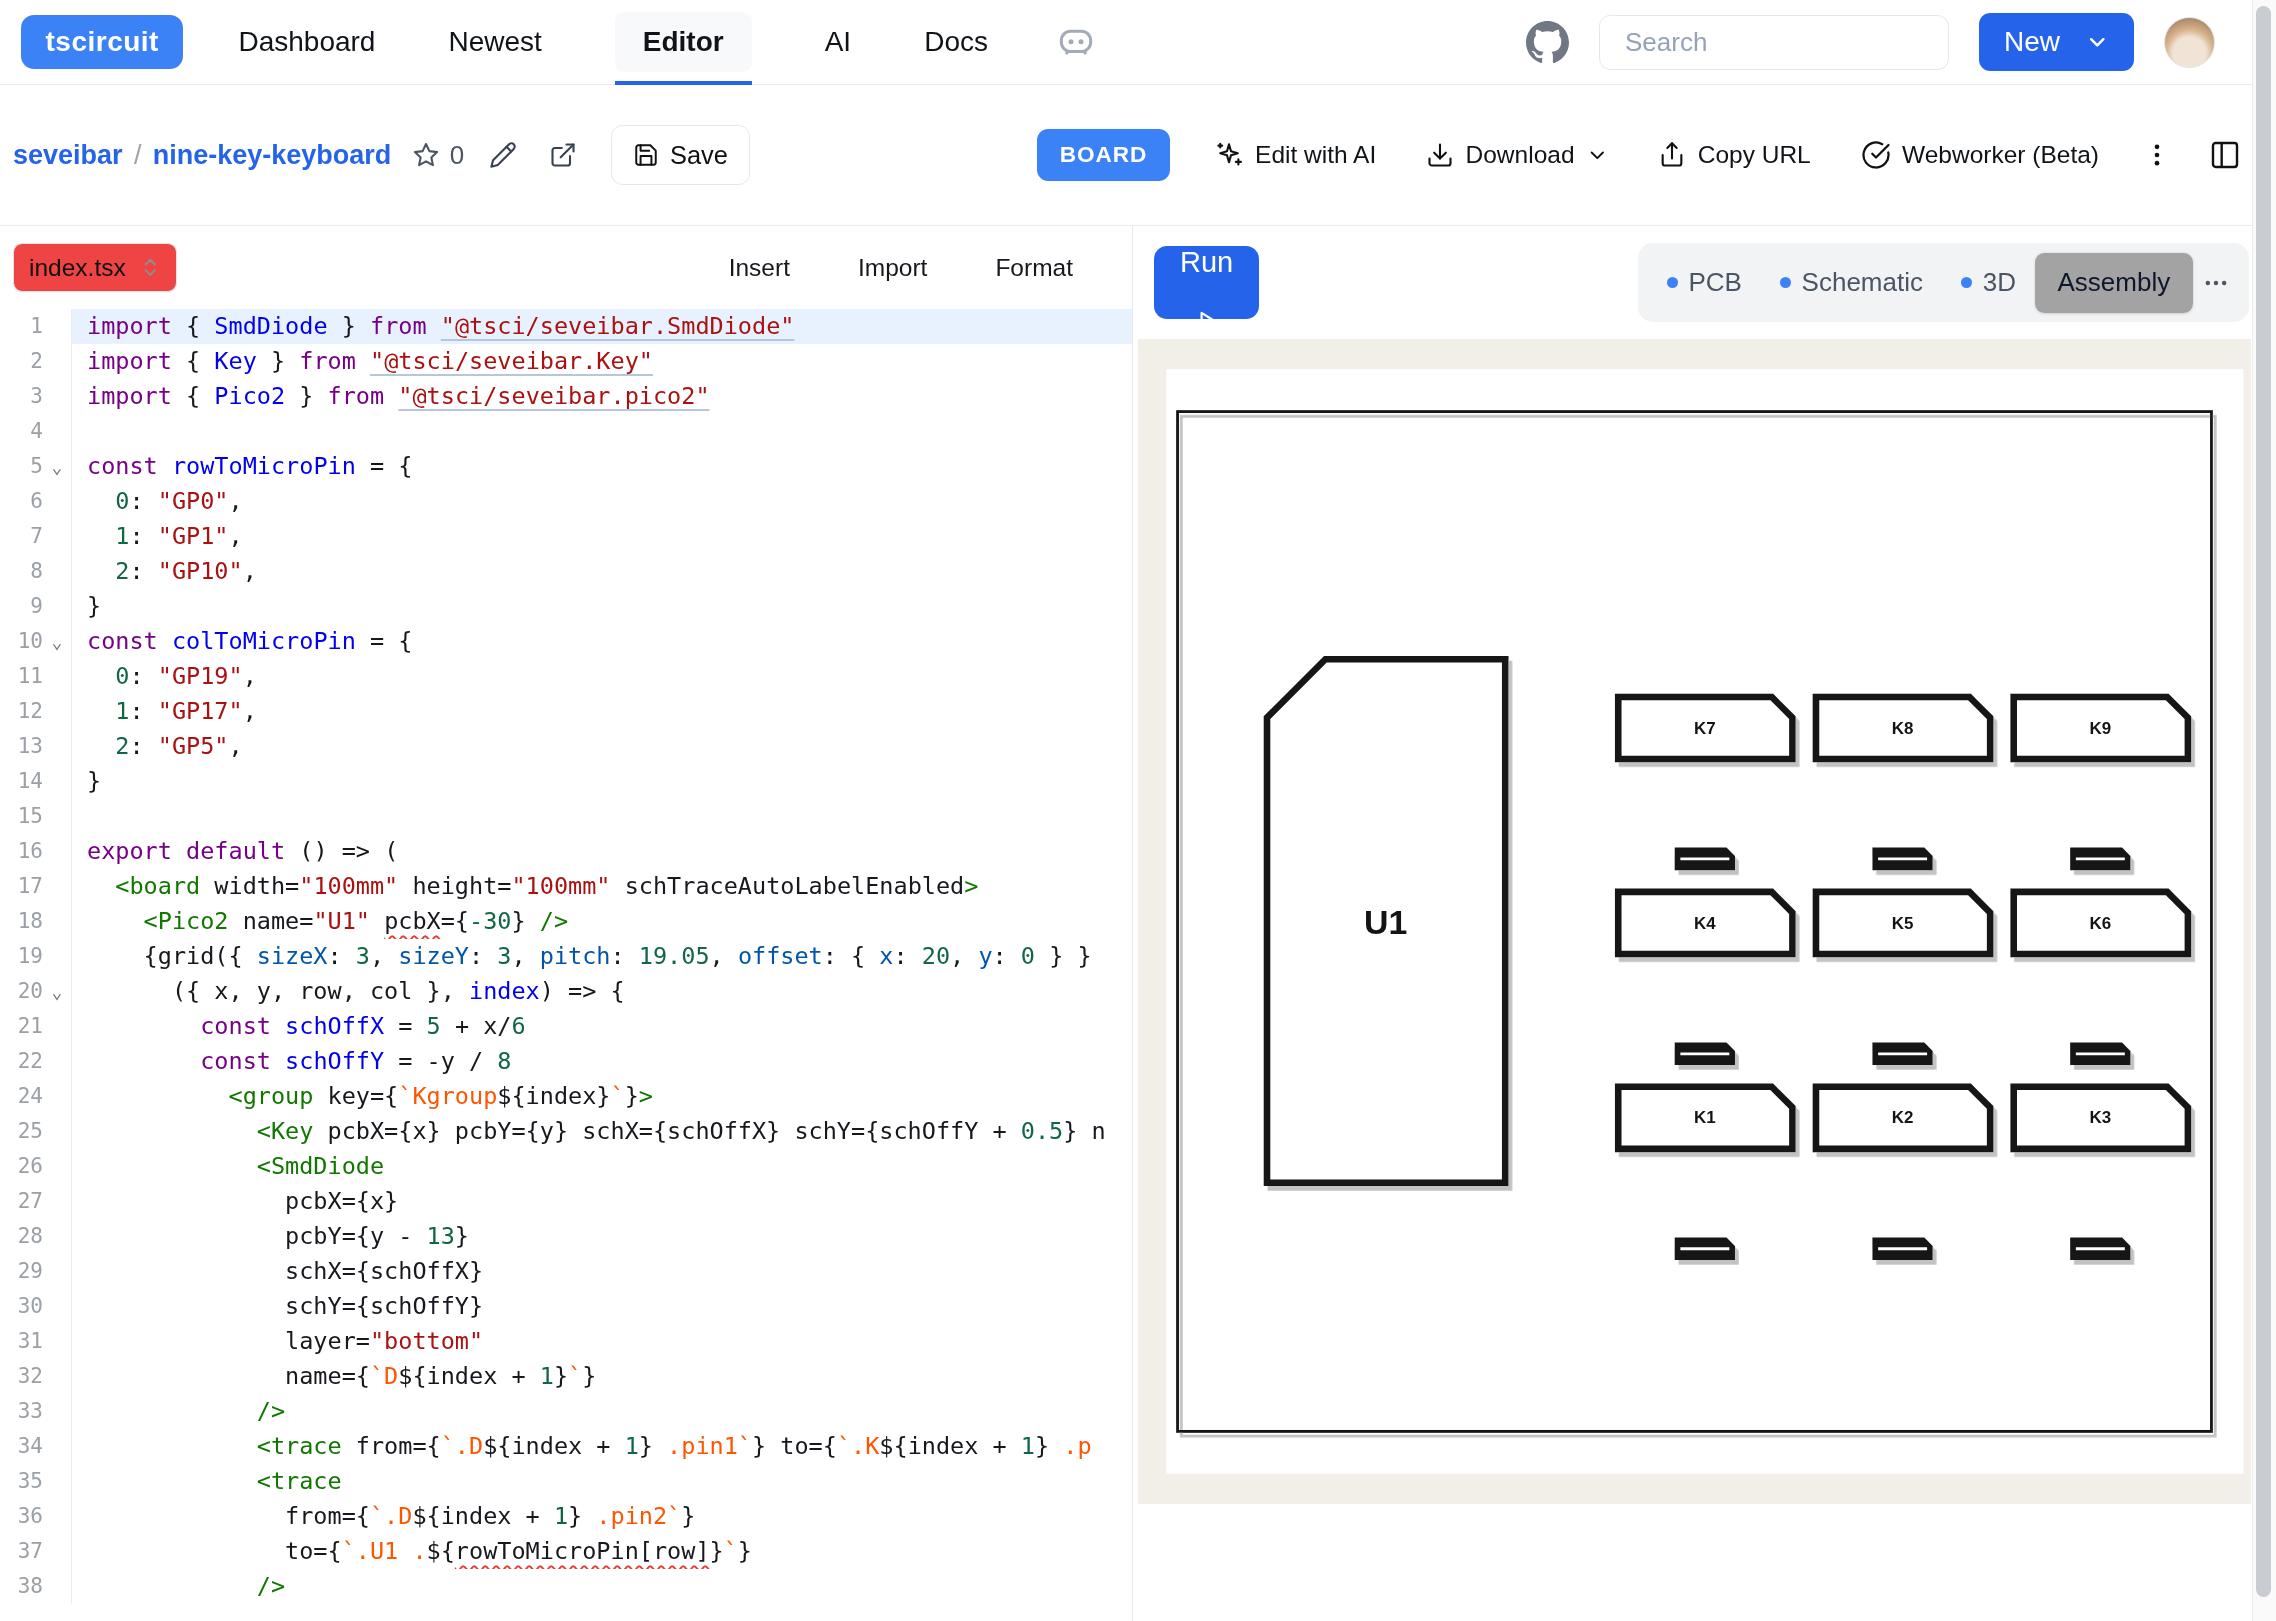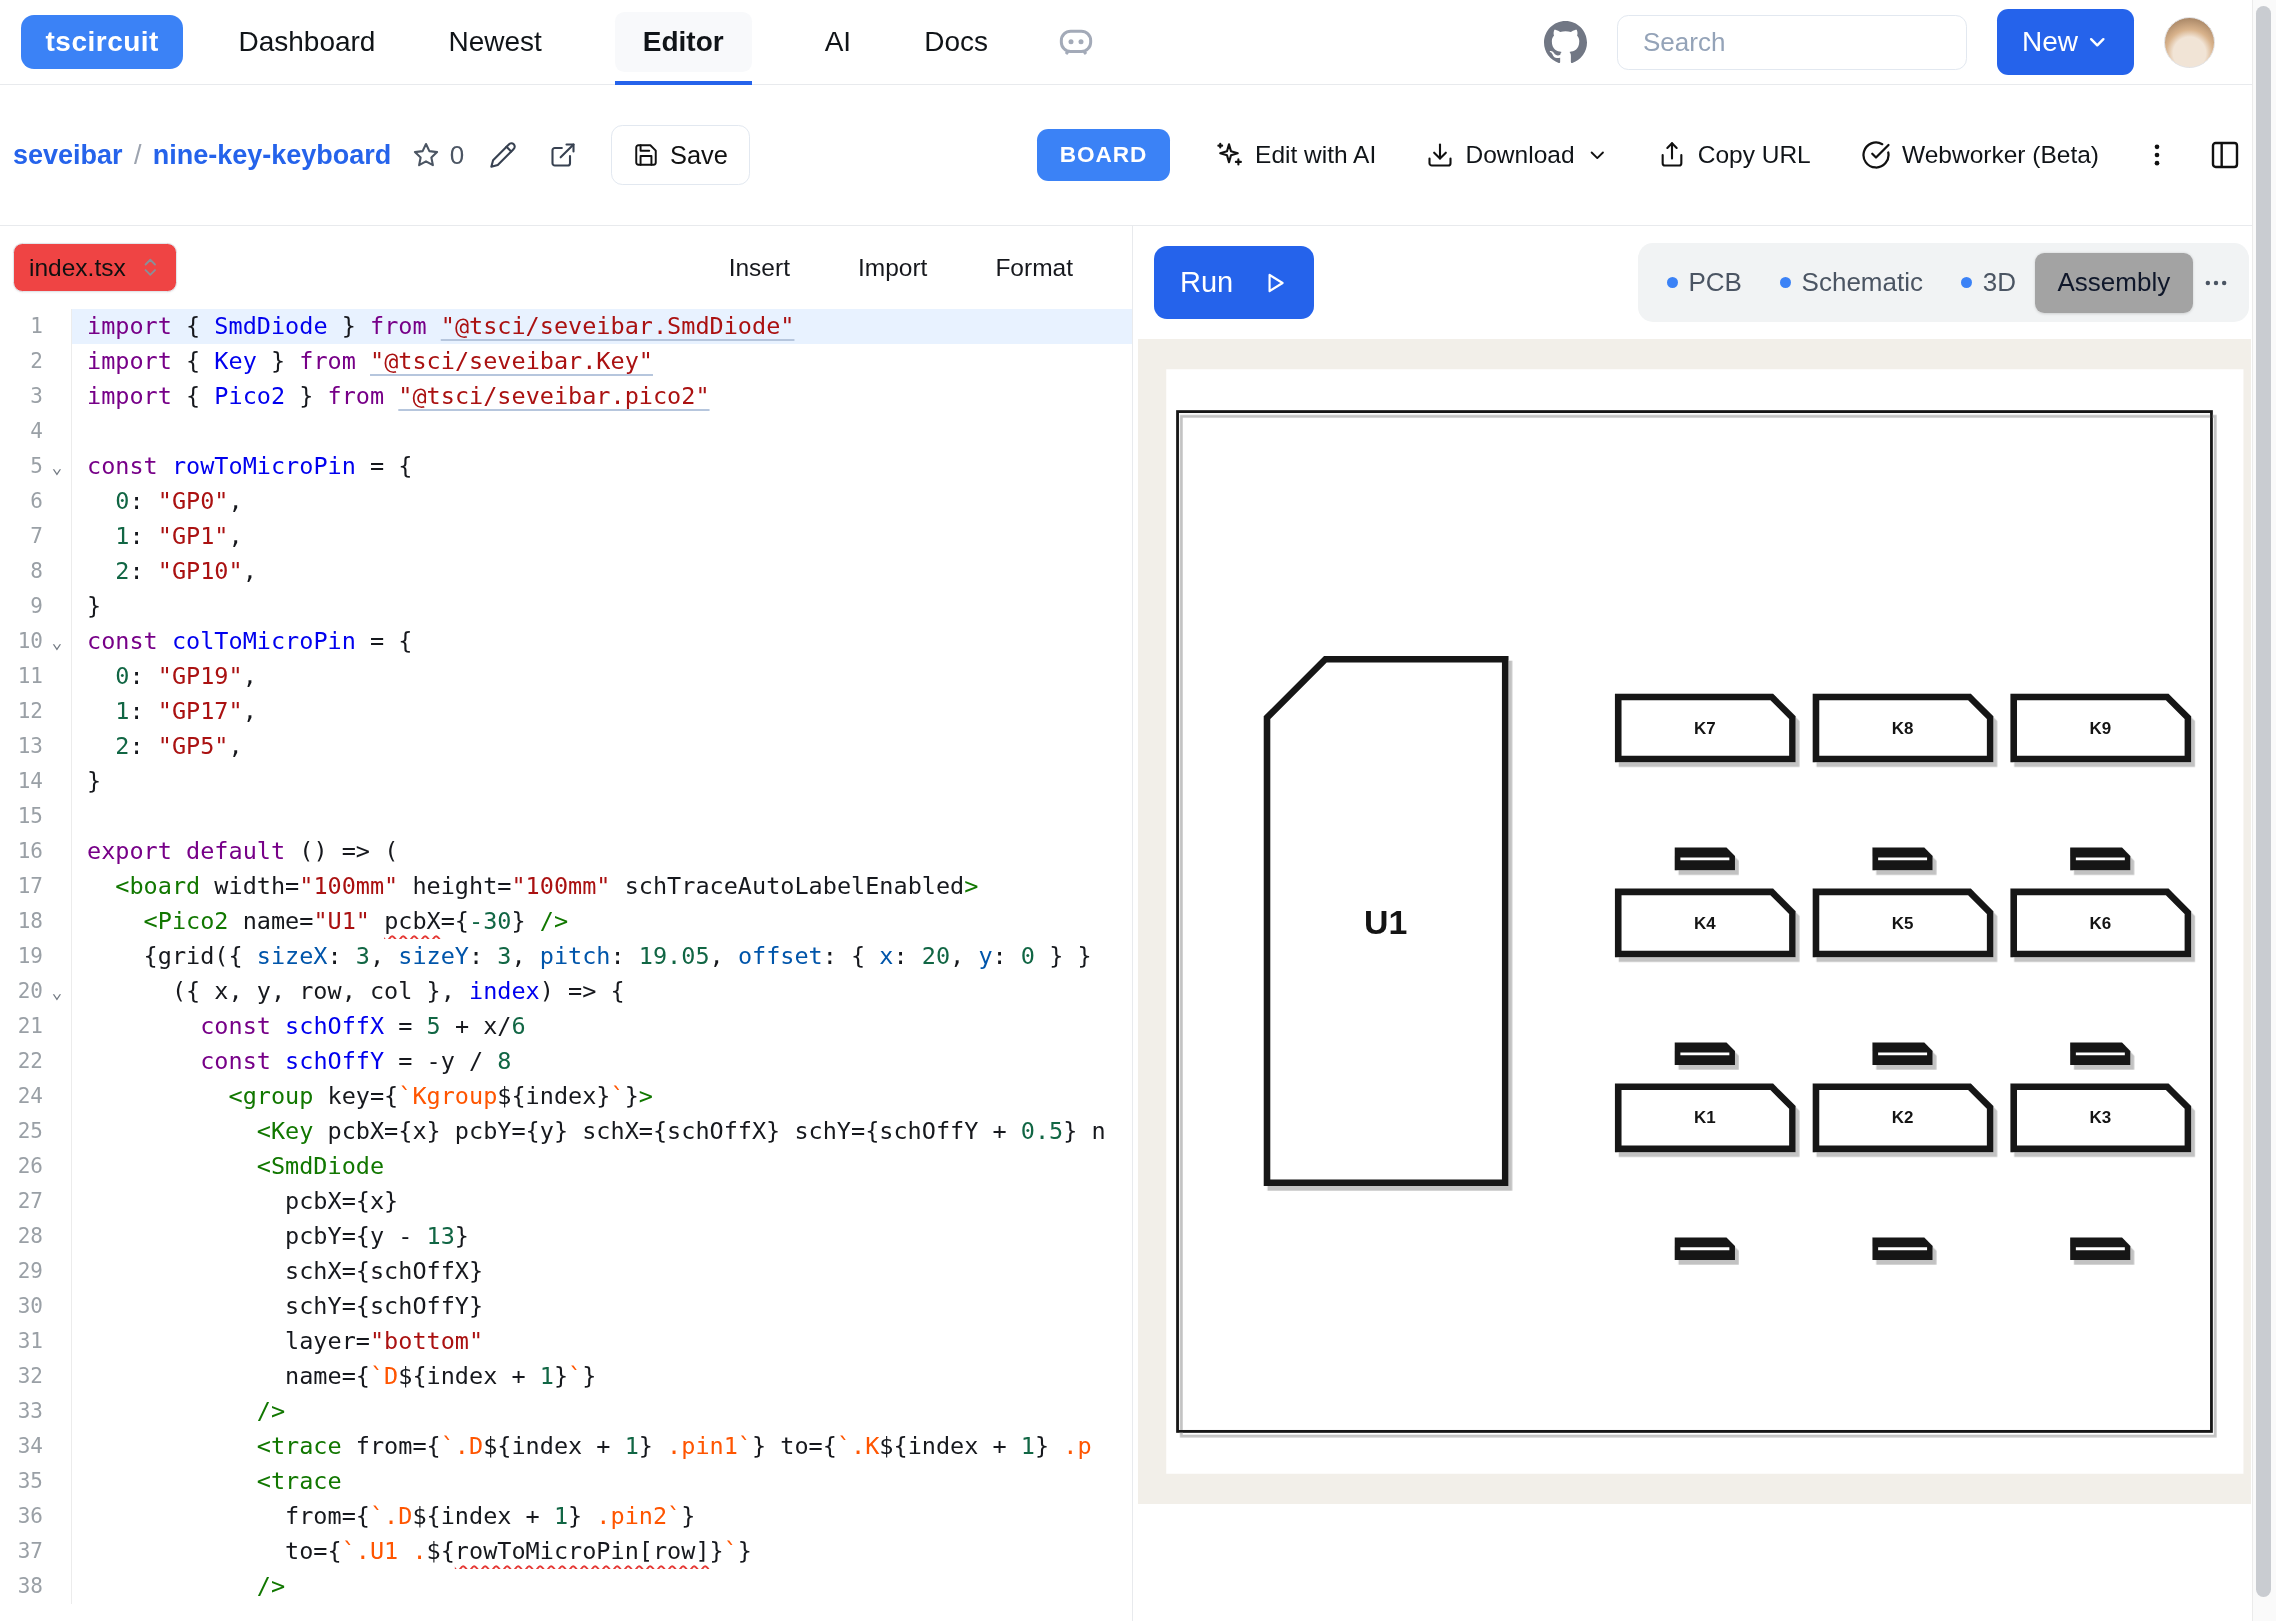--- a/index.html
+++ b/index.html
@@ -13,22 +13,22 @@
   .nav-items{display:flex;align-items:center;gap:73px;margin-left:55px;}
   .nav-item{font-size:28px;font-weight:500;color:#101418;text-decoration:none;cursor:pointer;}
   .nav-item.active{font-weight:600;background:#f8f9fb;padding:14px 28px;border-radius:9.4px;position:relative;}
   .nav-item.active::after{content:"";position:absolute;left:0;right:0;bottom:-15px;height:5.6px;background:#2563eb;}
   .discord{margin-left:68px;display:flex;align-items:center;}
   .nav-right{margin-left:auto;display:flex;align-items:center;gap:30px;padding-right:62px;}
   .gh{display:flex;align-items:center;}
   .search{width:350px;height:55px;box-sizing:border-box;border:1.9px solid #e2e8f0;border-radius:11.3px;
           font-size:26px;padding:0 24.5px;color:#334155;outline:none;font-family:"Liberation Sans",sans-serif;}
   .search::placeholder{color:#94a3b8;}
-  .btn-new{background:#2563eb;color:#fff;border:none;border-radius:11.3px;height:66px;padding:0 24.5px;
-           font-size:28px;font-weight:500;display:flex;align-items:center;gap:7px;cursor:pointer;}
+  .btn-new{background:#2563eb;color:#fff;border:none;border-radius:11.3px;height:58px;padding:0 24.5px;
+           font-size:28px;font-weight:500;display:flex;align-items:center;gap:25px;cursor:pointer;}
   .avatar{width:49px;height:49px;border-radius:50%;
           background:radial-gradient(circle at 50% 72%,#f1e4d6 0 38%,#d9b38c 55%,#8a6a4e 100%);
           background-color:#caa27a;border:0.9px solid #e5e7eb;cursor:pointer;}
   
   .toolbar{position:absolute;left:0;top:85px;width:2277px;height:141px;box-sizing:border-box;
            border-bottom:1.9px solid #e8eaed;display:flex;align-items:center;padding:0 36px 0 13px;background:#fff;}
   .bc{font-size:27px;font-weight:600;color:#2563eb;text-decoration:none;cursor:pointer;}
   .bc-sep{font-size:27px;color:#9ca3af;margin:0 11.3px;}
   .tb-icon{background:none;border:none;padding:0;margin:0;display:flex;align-items:center;cursor:pointer;}
   .star-wrap{display:flex;align-items:center;gap:9.4px;margin-left:21px;color:#4b5563;font-size:26px;}
@@ -59,21 +59,21 @@
   .tk-sl{color:#aa1111;text-decoration:underline;text-decoration-color:#b6c6dd;
          text-decoration-thickness:1.9px;text-underline-offset:4.7px;}
   .tk-n{color:#116644;} .tk-pr{color:#0055aa;} .tk-t{color:#117700;}
   .tk-tp{color:#ff5500;} .tk-p{color:#16181d;}
   .tk-e{color:#16181d;text-decoration:underline;text-decoration-style:wavy;text-decoration-color:#e53935;
         text-decoration-thickness:1.9px;text-underline-offset:5.6px;}
   
   .preview{position:absolute;left:1135px;top:226px;width:1142px;height:1395px;background:#fff;}
   .run-row{height:113px;display:flex;align-items:center;padding:0 28px 0 19px;}
   .btn-run{background:#2563eb;color:#fff;border:none;border-radius:13px;height:73px;padding:0 26px;
-           font-size:29px;font-weight:500;display:flex;align-items:center;gap:29px;cursor:pointer;}
+           font-size:29px;font-weight:500;display:flex;align-items:center;gap:29px;cursor:pointer;flex-direction:column;}
   .tab-group{margin-left:auto;background:#f1f3f4;border-radius:15px;height:79px;display:flex;
              align-items:center;padding:0 9.4px;}
   .tab{display:flex;align-items:center;gap:10.4px;padding:0 19px;font-size:26px;color:#4b5563;cursor:pointer;height:60px;}
   .dot{width:11.3px;height:11.3px;border-radius:50%;background:#3b82f6;}
   .tab.active{background:#a3a3a3;border-radius:9.4px;color:#0f172a;font-weight:500;
               box-shadow:0 0.9px 2.8px rgba(0,0,0,.15);padding:0 22.6px;}
   .tab-more{background:none;border:none;display:flex;align-items:center;padding:0 9.4px;cursor:pointer;}
   .canvas-wrap{position:absolute;left:2.8px;top:113px;width:1113px;height:1165px;background:#f2efe9;}
   
   .scrollbar{position:absolute;right:0;top:0;width:24.5px;height:1621px;background:#fafafa;

